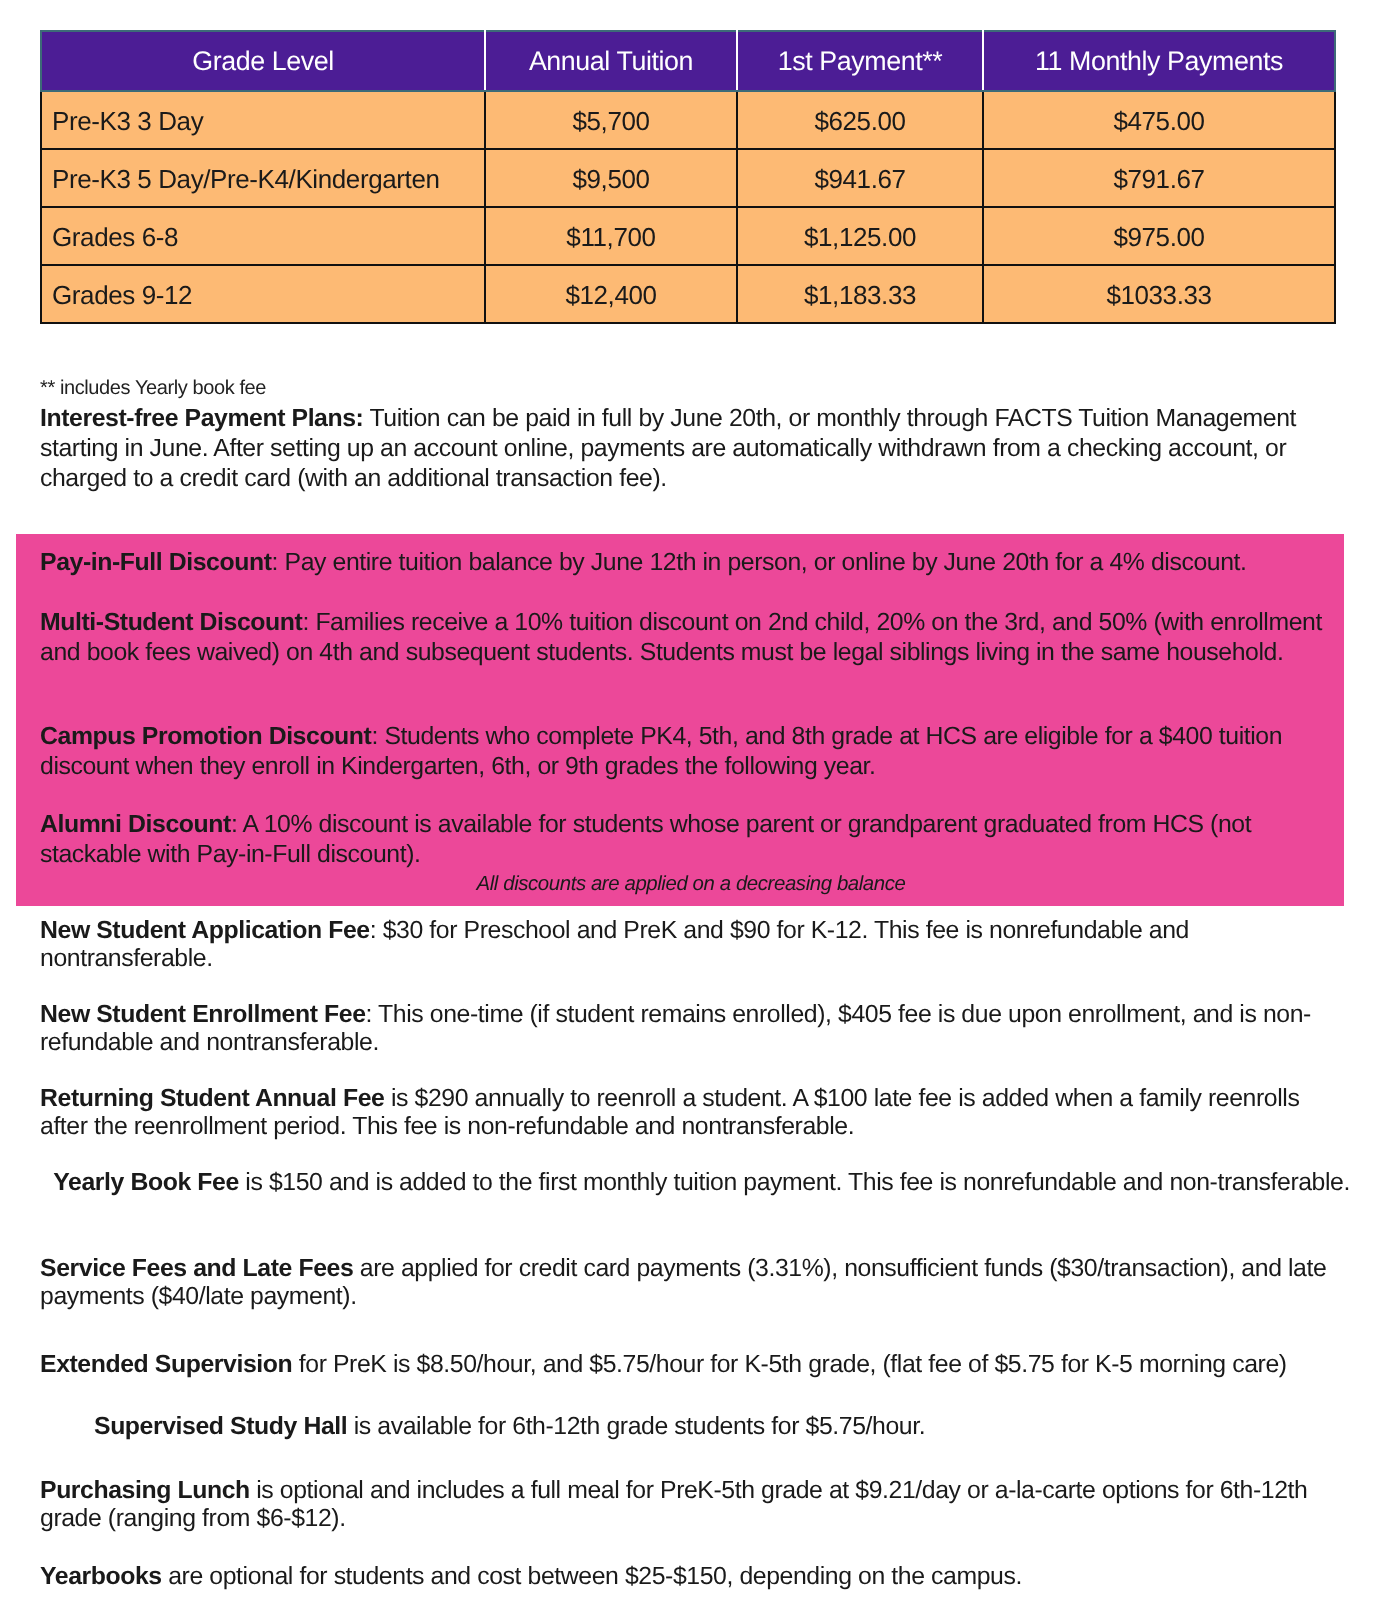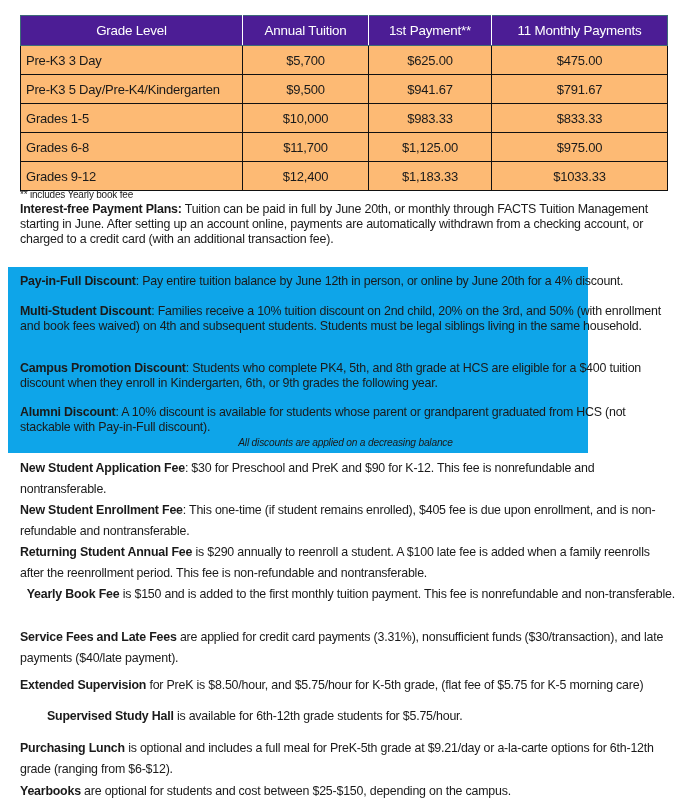--- a/index.html
+++ b/index.html
@@ -23,30 +23,30 @@
       border: 1px solid #111; height: 28px; padding: 0 5px;
       font-size: 13px; text-align: center; background: #fdba74;
     }
     .tuition-table td.grade { text-align: left; }
     .col1 { width: 222px; } .col2 { width: 126px; } .col3 { width: 123px; } .col4 { width: 176px; }
 
     .footnote { position: absolute; left: 20px; top: 189px; font-size: 10px; color: #222; }
     .plans { position: absolute; left: 20px; top: 202px; width: 650px; line-height: 15px; }
 
     .discount-box {
-      position: absolute; left: 8px; top: 267px; width: 580px; height: 186px;
-      background: #0ea5e9;
+      position: absolute; left: 8px; top: 267px; width: 664px; height: 186px;
+      background: #ec4899;
     }
     .disc { position: absolute; left: 12px; width: 655px; line-height: 15px; }
     .note-italic {
       position: absolute; left: 0; width: 675px; top: 170px;
       text-align: center; font-style: italic; font-size: 10.2px;
     }
 
-    .fee { position: absolute; left: 20px; width: 655px; line-height: 21px; }
+    .fee { position: absolute; left: 20px; width: 655px; line-height: 14px; }
     b { font-weight: bold; }
   </style>
 </head>
 <body>
 
 <table class="tuition-table">
   <colgroup>
       <col class="col1">
       <col class="col2">
       <col class="col3">
@@ -65,26 +65,20 @@
       <td class="grade">Pre-K3 3 Day</td>
       <td>$5,700</td>
       <td>$625.00</td>
       <td>$475.00</td>
     </tr>
     <tr>
       <td class="grade">Pre-K3 5 Day/Pre-K4/Kindergarten</td>
       <td>$9,500</td>
       <td>$941.67</td>
       <td>$791.67</td>
-    </tr>
-    <tr>
-      <td class="grade">Grades 1-5</td>
-      <td>$10,000</td>
-      <td>$983.33</td>
-      <td>$833.33</td>
     </tr>
     <tr>
       <td class="grade">Grades 6-8</td>
       <td>$11,700</td>
       <td>$1,125.00</td>
       <td>$975.00</td>
     </tr>
     <tr>
       <td class="grade">Grades 9-12</td>
       <td>$12,400</td>

